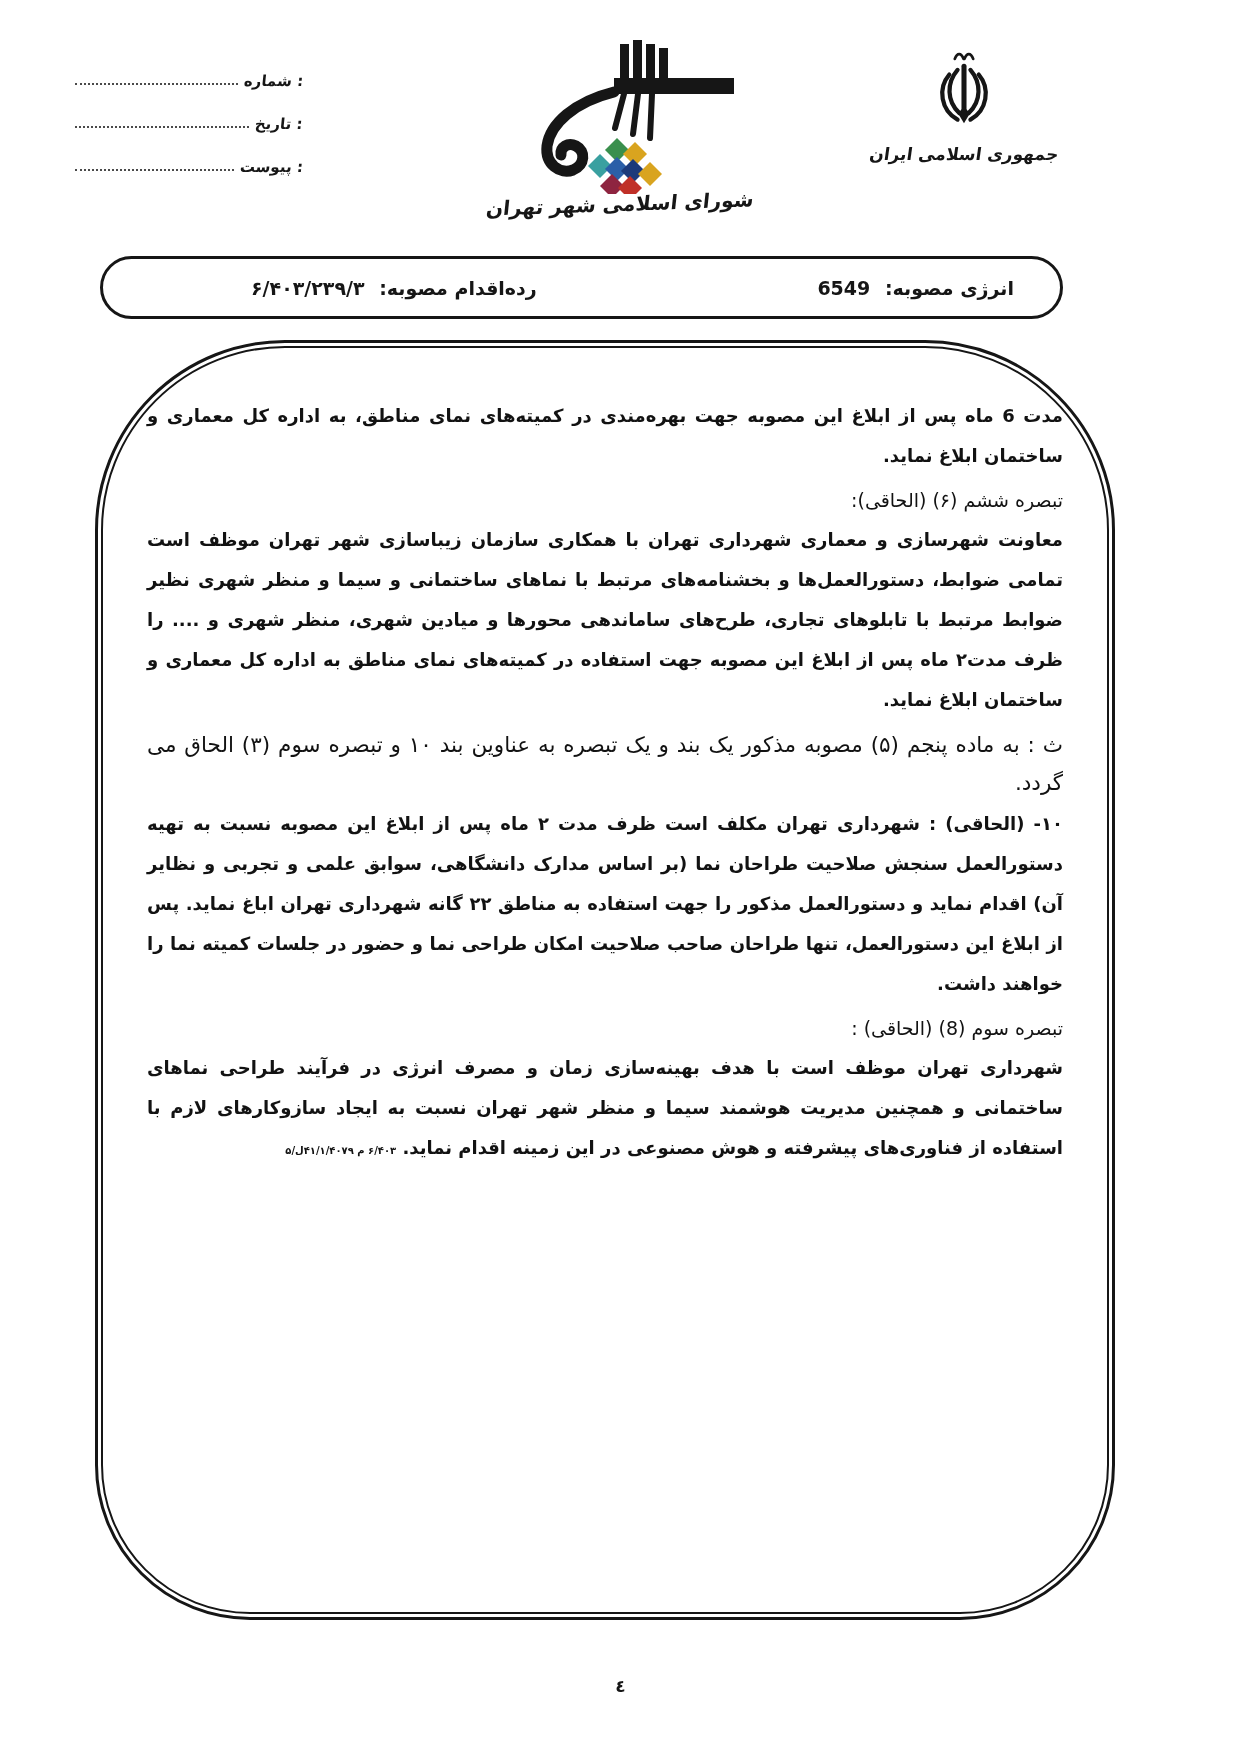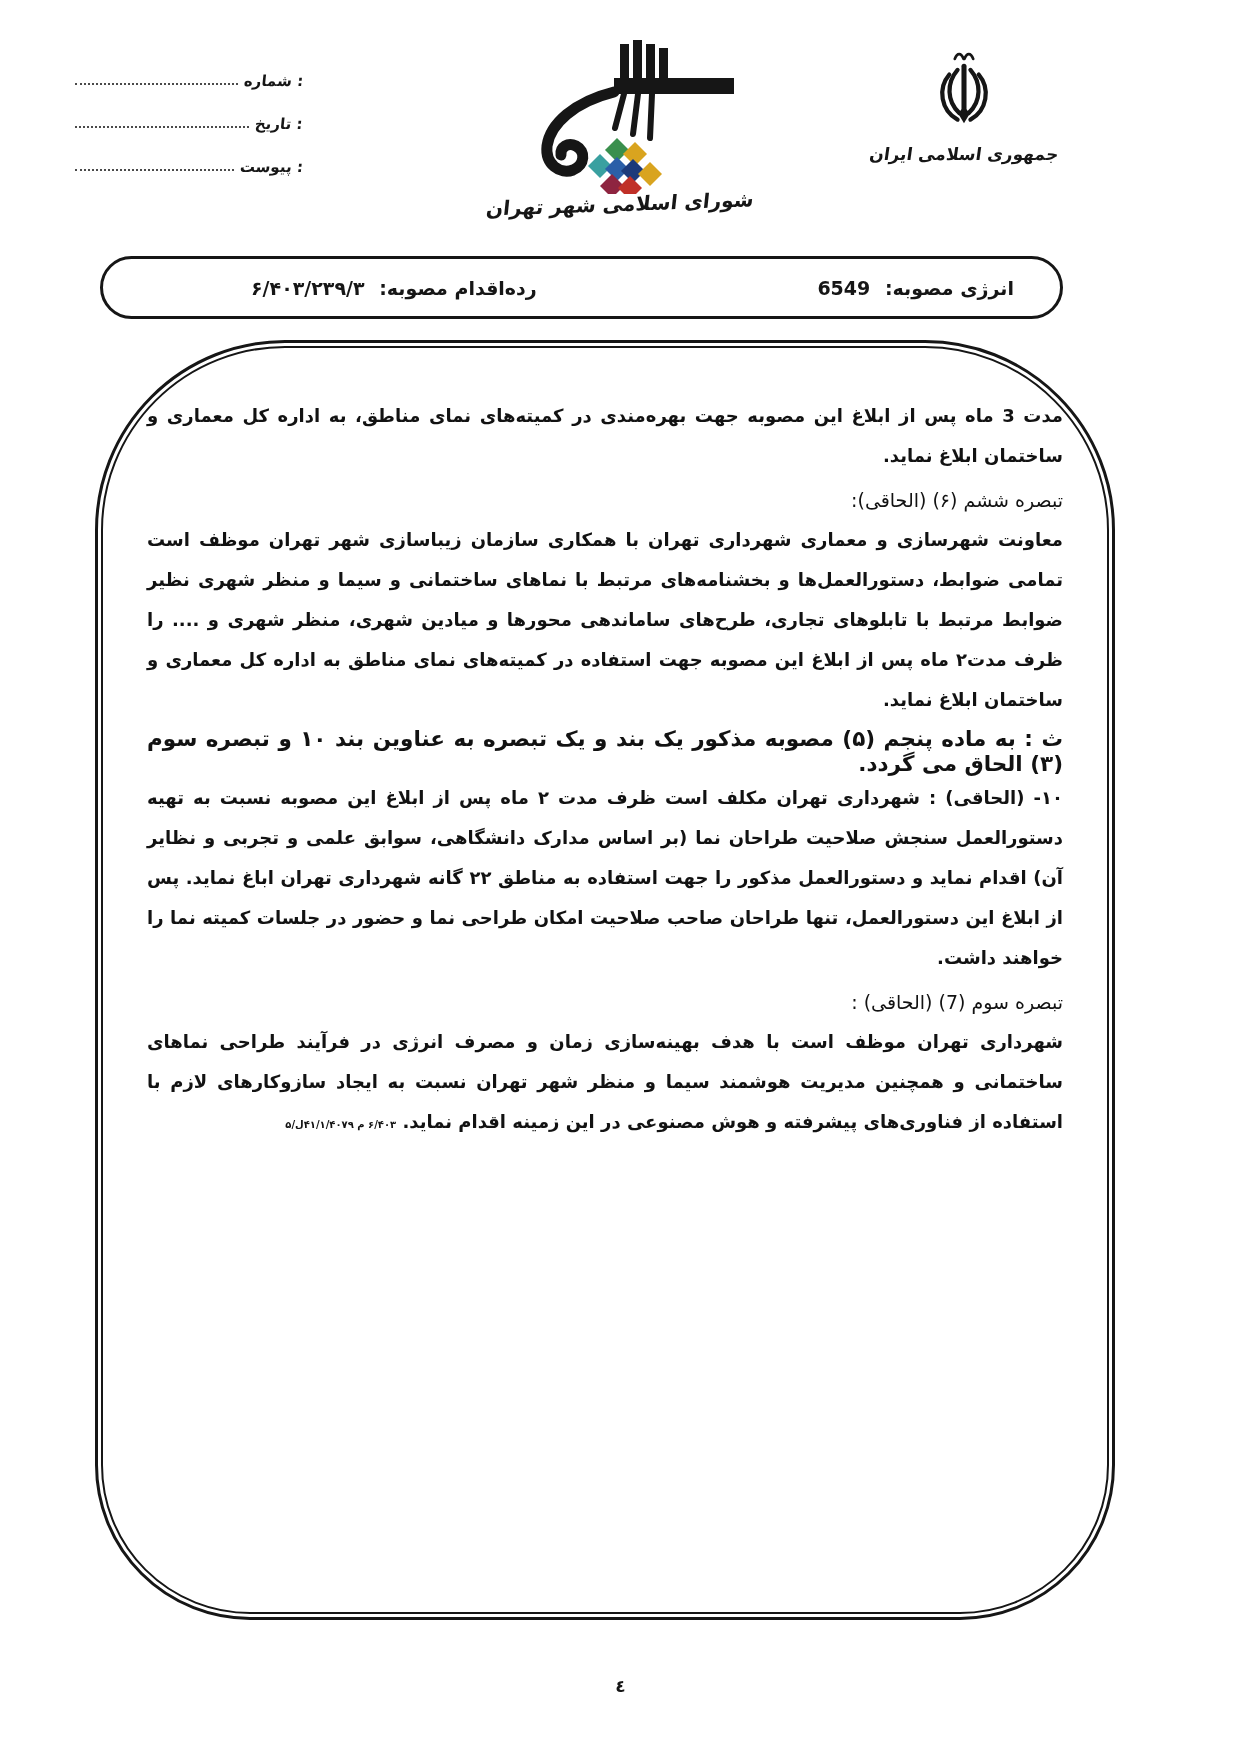--- a/index.html
+++ b/index.html
@@ -62,21 +62,21 @@
     position:absolute; inset:6px; box-sizing:border-box;
     border:2px solid #161616;
     border-radius:184px 184px 149px 149px;
   }
   .box-content {
     position:absolute; top:56px; right:52px; left:52px;
     direction:rtl; text-align:justify; color:#121212;
   }
   p.body    { font-size:18px;   font-weight:bold; line-height:40px; margin:0; }
   p.heading { font-size:19px;   font-weight:normal; line-height:40px; margin:4px 0 0 0; text-align:right; }
-  p.heading-large { font-size:21.5px; font-weight:700; line-height:25px; margin:6px 0 2px 0; }
+  p.heading-large { font-size:21.5px; font-weight:400; line-height:38px; margin:6px 0 2px 0; }
   .ref { font-size:10px; font-weight:bold; white-space:nowrap; }
 
   
   .page-number {
     position:absolute; left:0; right:0; top:1676px;
     text-align:center; font-size:17px; font-weight:bold;
   }
 </style>
 </head>
 <body>
@@ -153,26 +153,26 @@
     <span class="pair">
       <span>رده‌اقدام مصوبه:</span>
       <span class="val">۶/۴۰۳/۲۳۹/۳</span>
     </span>
   </div>
 
   <div class="main-box">
     <div class="box-outer"></div>
     <div class="box-inner"></div>
     <div class="box-content">
-      <p class="body">مدت 3 ماه پس از ابلاغ این مصوبه جهت بهره‌مندی در کمیته‌های نمای مناطق، به اداره کل معماری و ساختمان ابلاغ نماید.</p>
+      <p class="body">مدت 6 ماه پس از ابلاغ این مصوبه جهت بهره‌مندی در کمیته‌های نمای مناطق، به اداره کل معماری و ساختمان ابلاغ نماید.</p>
       <p class="heading">تبصره ششم (۶) (الحاقی):</p>
       <p class="body">معاونت شهرسازی و معماری شهرداری تهران با همکاری سازمان زیباسازی شهر تهران موظف است تمامی ضوابط، دستورالعمل‌ها و بخشنامه‌های مرتبط با نماهای ساختمانی و سیما و منظر شهری نظیر ضوابط مرتبط با تابلوهای تجاری، طرح‌های ساماندهی محورها و میادین شهری، منظر شهری و .... را ظرف مدت۲ ماه پس از ابلاغ این مصوبه جهت استفاده در کمیته‌های نمای مناطق به اداره کل معماری و ساختمان ابلاغ نماید.</p>
       <p class="heading-large">ث : به ماده پنجم (۵) مصوبه مذکور یک بند و یک تبصره به عناوین بند ۱۰ و تبصره سوم (۳) الحاق می گردد.</p>
       <p class="body">۱۰- (الحاقی) : شهرداری تهران مکلف است ظرف مدت ۲ ماه پس از ابلاغ این مصوبه نسبت به تهیه دستورالعمل سنجش صلاحیت طراحان نما (بر اساس مدارک دانشگاهی، سوابق علمی و تجربی و نظایر آن) اقدام نماید و دستورالعمل مذکور را جهت استفاده به مناطق ۲۲ گانه شهرداری تهران اباغ نماید. پس از ابلاغ این دستورالعمل، تنها طراحان صاحب صلاحیت امکان طراحی نما و حضور در جلسات کمیته نما را خواهند داشت.</p>
-      <p class="heading">تبصره سوم (7) (الحاقی) :</p>
+      <p class="heading">تبصره سوم (8) (الحاقی) :</p>
       <p class="body">
         <span>شهرداری تهران موظف است با هدف بهینه‌سازی زمان و مصرف انرژی در فرآیند طراحی نماهای ساختمانی و همچنین مدیریت هوشمند سیما و منظر شهر تهران نسبت به ایجاد سازوکارهای لازم با استفاده از فناوری‌های پیشرفته و هوش مصنوعی در این زمینه اقدام نماید.</span>
         <span class="ref">۶/۴۰۳ م ۴۱/۱/۴۰۷۹ل/۵</span>
       </p>
     </div>
   </div>
 
   <div class="page-number">٤</div>
 
 </div>

